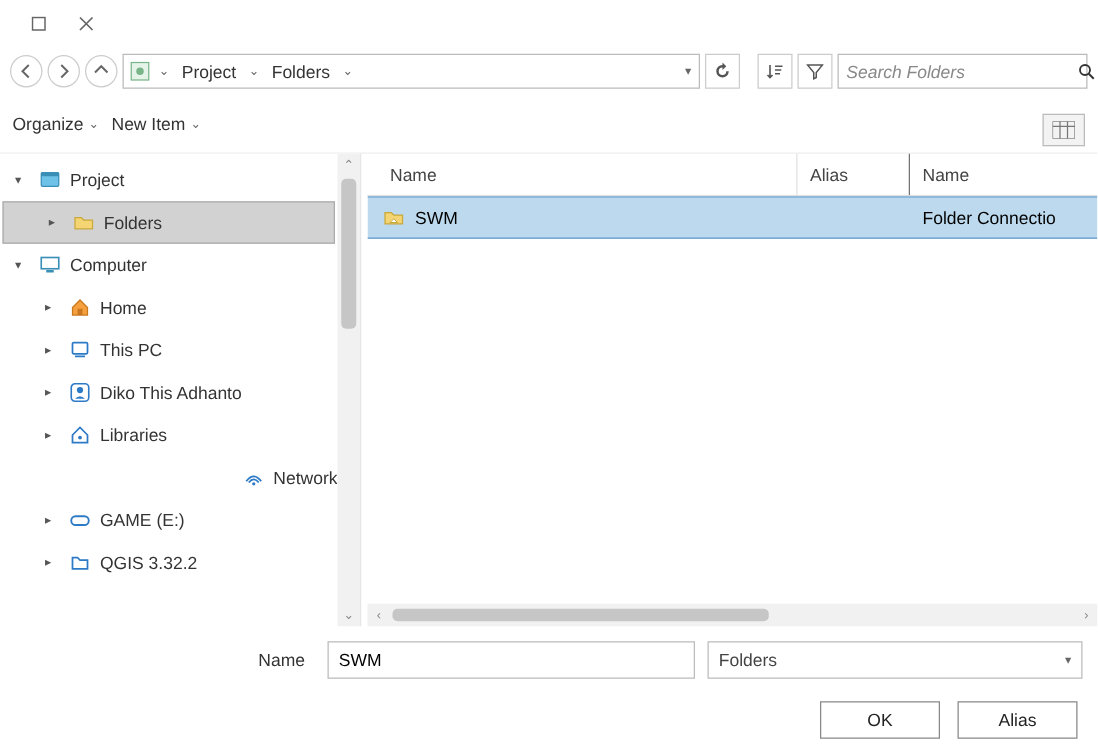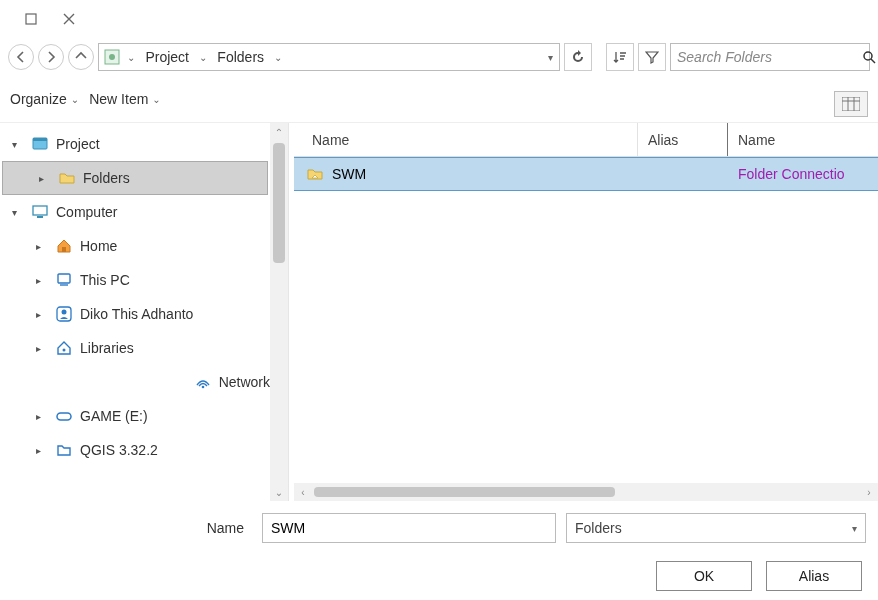--- a/index.html
+++ b/index.html
@@ -48,21 +48,21 @@
 .list-panel { flex:1; display:flex; flex-direction:column; }
 .list-header { height: 34px; display:flex; align-items:center; border-bottom:1px solid #ddd; font-size:14px; color:#444; }
 .col-name { flex:1; padding-left:18px; border-right:1px solid #e2e2e2; height:100%; display:flex; align-items:center; }
 .col-alias { width: 90px; padding-left:10px; border-right:1px solid #737373; height:100%; display:flex; align-items:center; }
 .col-type { width: 150px; padding-left:10px; height:100%; display:flex; align-items:center; }
 .list-body { flex:1; overflow:hidden; display:flex; flex-direction:column; }
 .list-row { height: 34px; display:flex; align-items:center; font-size:14px; }
 .list-row.selected { background:#bcd9ee; border-top:1px solid #5d9ac9; border-bottom:1px solid #5d9ac9; }
 .list-row .nm { flex:1; padding-left:12px; display:flex; align-items:center; gap:8px; }
 .list-row .al { width:90px; padding-left:10px; }
-.list-row .ty { width:150px; padding-left:10px; color:#a21caf; }
+.list-row .ty { width:150px; padding-left:10px; color:#000000; }
 .list-hscroll { height:18px; background:#f1f1f1; display:flex; align-items:center; }
 .hsb-arrow { width:18px; text-align:center; font-size:10px; color:#888; }
 .hsb-track { flex:1; position:relative; height:10px; }
 .hsb-thumb { position:absolute; left:2px; width:55%; height:10px; background:#c6c6c6; border-radius:4px; }
 
 
 .bottom-form { padding: 12px 12px 0 12px; display:flex; align-items:center; gap:10px; }
 .name-label { width: 240px; text-align:right; font-size:14px; color:#333; padding-right:8px; }
 .name-input { flex:1; height:30px; border:1px solid #bbb; padding:0 8px; font-size:14px; }
 .type-select { width: 300px; height:30px; border:1px solid #bbb; display:flex; align-items:center; justify-content:space-between; padding:0 8px; font-size:14px; color:#444; }

